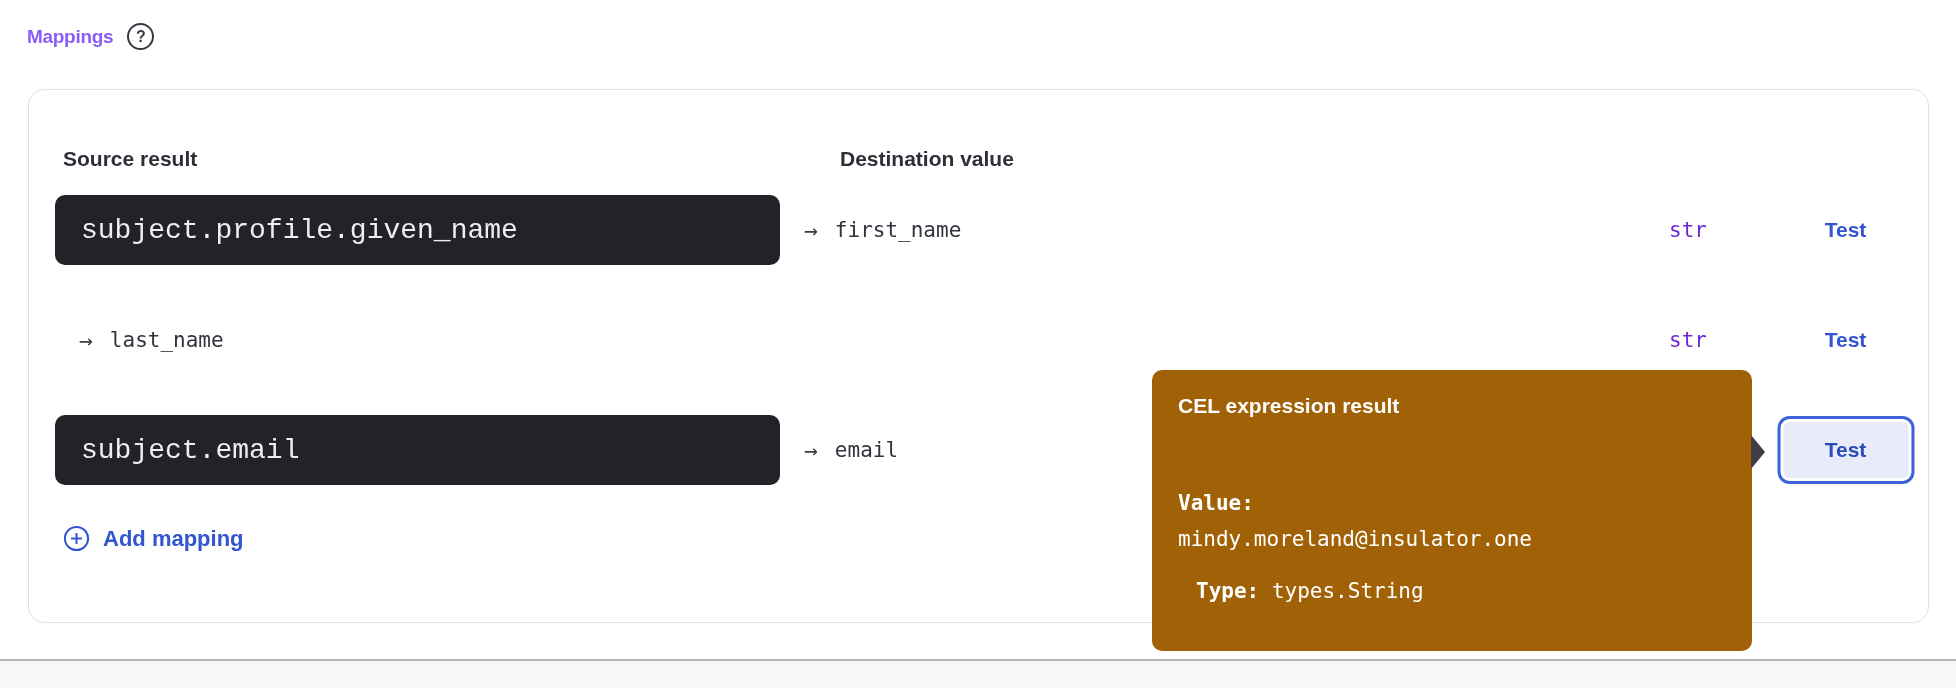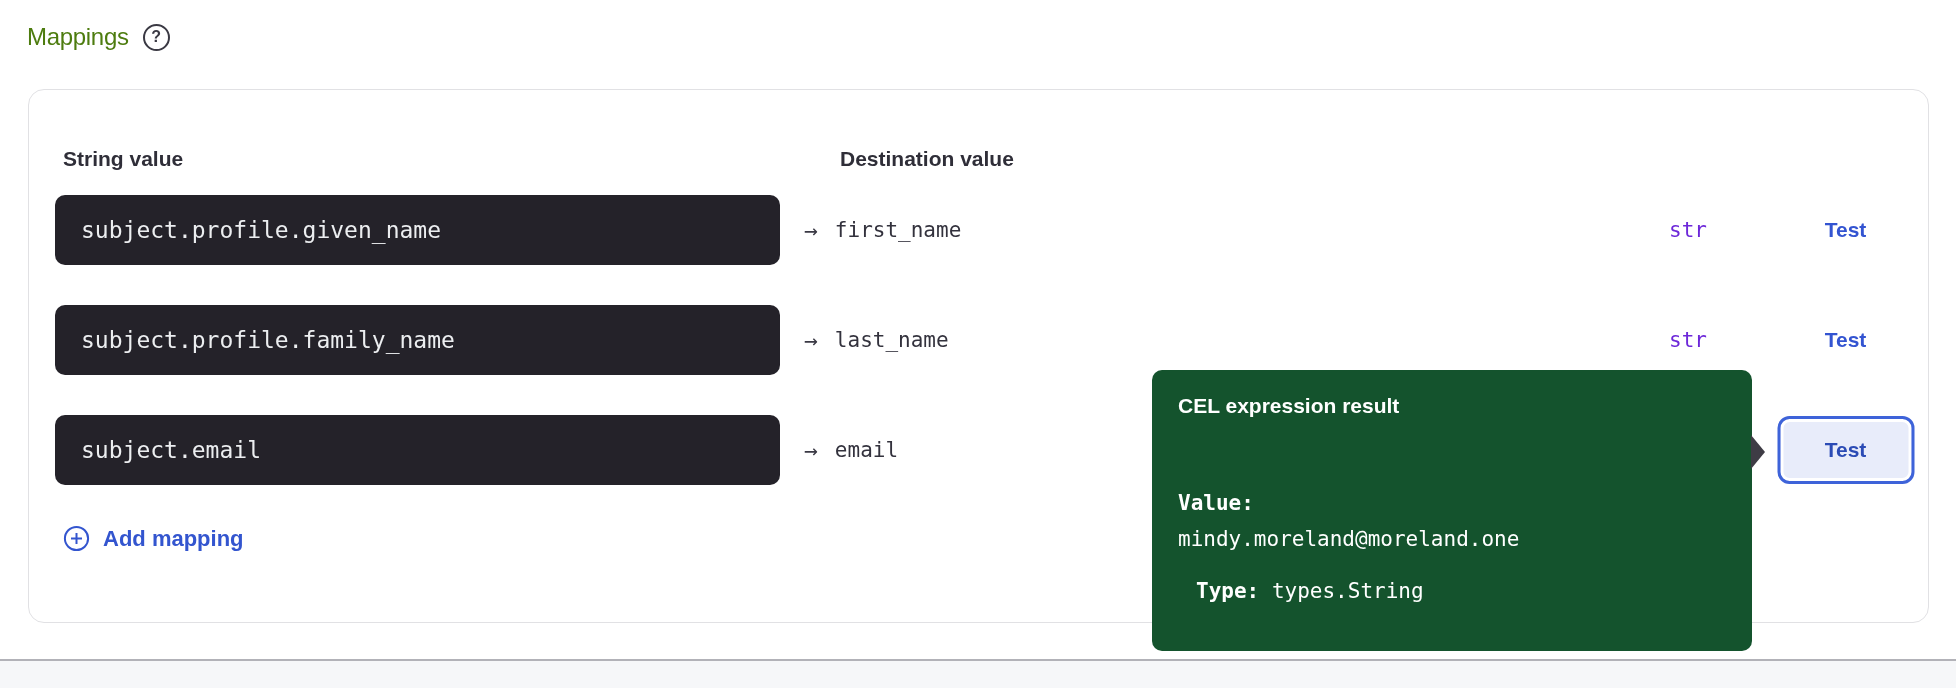--- a/index.html
+++ b/index.html
@@ -11,21 +11,21 @@
     position:relative;
     overflow:hidden;
   }
   .mono { font-family:"DejaVu Sans Mono", monospace; }
 
   
   .page-title-row {
     position:absolute; top:23px; left:27px;
     display:flex; align-items:center; gap:14px;
   }
-  .page-title { font-size:24px; font-weight:400; color:#4d7c0f; letter-spacing:-0.3px; }
+  .page-title { font-size:19px; font-weight:700; color:#8b5cf6; letter-spacing:-0.3px; }
   .help-icon {
     width:27px; height:27px; border:2.2px solid #3a3943; border-radius:50%;
     display:flex; align-items:center; justify-content:center;
     font-size:16px; font-weight:700; color:#3a3943; cursor:pointer;
   }
 
   
   .card {
     position:absolute; left:28px; top:89px; width:1901px; height:534px;
     background:#ffffff; border:1.5px solid #e1e1e4; border-radius:16px;
@@ -37,21 +37,21 @@
   }
   .col-src { width:777px; flex:none; }
 
   .map-row { display:flex; align-items:center; height:70px; margin-bottom:40px; }
   .code-box {
     width:725px; height:70px; flex:none;
     background:#242229; border-radius:10px;
     display:flex; align-items:center; padding:0 26px;
     cursor:text;
   }
-  .code-box span { font-size:23px; color:#eceef0; white-space:nowrap; }
+  .code-box span { font-size:28px; color:#eceef0; white-space:nowrap;font-family:Liberation Mono, monospace; }
   .arrow {
     margin:0 17px 0 24px; font-size:23px; color:#3a3944; flex:none;
   }
   .dest { font-size:21px; font-weight:400; color:#33323d; white-space:nowrap; }
   .spacer { flex:1; }
   .type { width:50px; flex:none; text-align:right; font-size:21px; color:#6d28d9; }
   .action-slot {
     width:47px; flex:none; margin-left:115px; position:relative;
     display:flex; align-items:center; justify-content:center;
   }
@@ -73,21 +73,21 @@
   .add-row {
     display:flex; align-items:center; gap:13px; margin-top:28px;
     color:#3355cf; cursor:pointer; width:fit-content; padding-left:8px;
   }
   .add-icon { width:27px; height:27px; display:block; }
   .add-label { font-size:22px; font-weight:600; line-height:27px; }
 
   
   .tooltip {
     position:absolute; left:1152px; top:370px; width:600px; height:281px;
-    background:#14532d; border-radius:10px; padding:23px 26px;
+    background:#a16207; border-radius:10px; padding:23px 26px;
     color:#ffffff; z-index:5;
   }
   .tooltip-title { font-size:21px; font-weight:700; line-height:26px; margin-bottom:66px; }
   .tooltip-line { font-size:21px; line-height:36px; white-space:nowrap; }
   .tooltip-label { font-weight:700;text-align:center; }
   .tooltip-type-line { margin-top:16px;margin-left:18px; }
   .tooltip-arrow {
     position:absolute; right:-13px; top:65px; width:0; height:0;
     border-top:17px solid transparent; border-bottom:17px solid transparent;
     border-left:14px solid #3e3c45;
@@ -101,41 +101,38 @@
 <body>
 
 <div class="page-title-row">
   <span class="page-title">Mappings</span>
   <span class="help-icon">?</span>
 </div>
 
 <div class="card">
 
   <div class="col-headers">
-    <span class="col-src">String value</span>
+    <span class="col-src">Source result</span>
     <span>Destination value</span>
   </div>
 
   <div class="map-row">
     <div class="code-box">
       <span class="mono">subject.profile.given_name</span>
     </div>
     <span class="arrow mono">→</span>
     <span class="dest mono">first_name</span>
     <span class="spacer"></span>
     <span class="type mono">str</span>
     <span class="action-slot">
       <a class="test-link">Test</a>
     </span>
   </div>
 
   <div class="map-row">
-    <div class="code-box">
-      <span class="mono">subject.profile.family_name</span>
-    </div>
     <span class="arrow mono">→</span>
     <span class="dest mono">last_name</span>
     <span class="spacer"></span>
     <span class="type mono">str</span>
     <span class="action-slot">
       <a class="test-link">Test</a>
     </span>
   </div>
 
   <div class="map-row">
@@ -159,21 +156,21 @@
     </svg>
     <span class="add-label">Add mapping</span>
   </div>
 </div>
 
 <div class="tooltip">
   <div class="tooltip-title">CEL expression result</div>
   <div class="tooltip-line mono">
     <span class="tooltip-label">Value:</span>
   </div>
-  <div class="tooltip-line mono">mindy.moreland@moreland.one</div>
+  <div class="tooltip-line mono">mindy.moreland@insulator.one</div>
   <div class="tooltip-line mono tooltip-type-line">
     <span class="tooltip-label">Type:</span><span> </span><span>types.String</span>
   </div>
   <div class="tooltip-arrow"></div>
 </div>
 
 <div class="footer-divider"></div>
 <div class="footer-bg"></div>
 
 </body></html>

